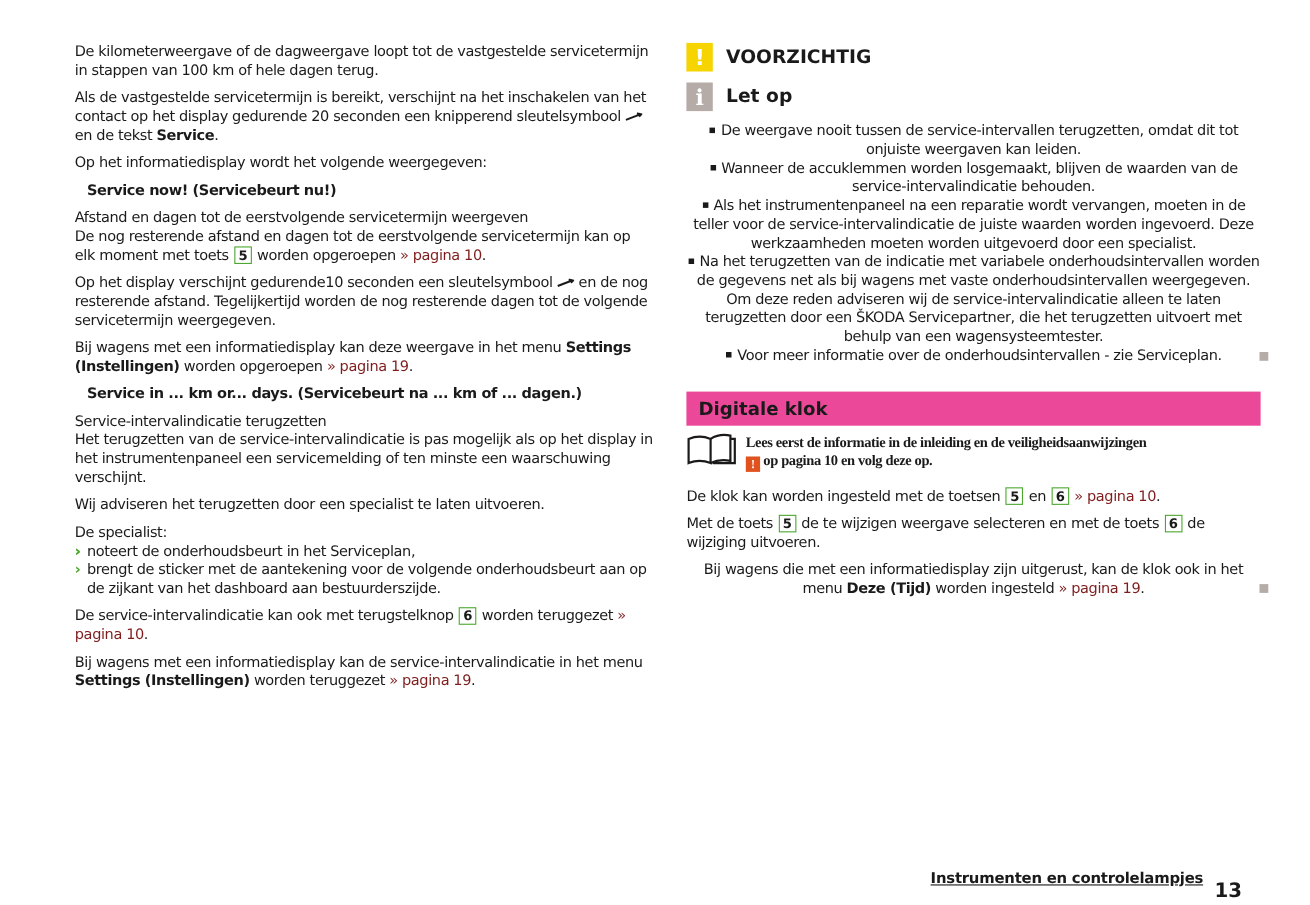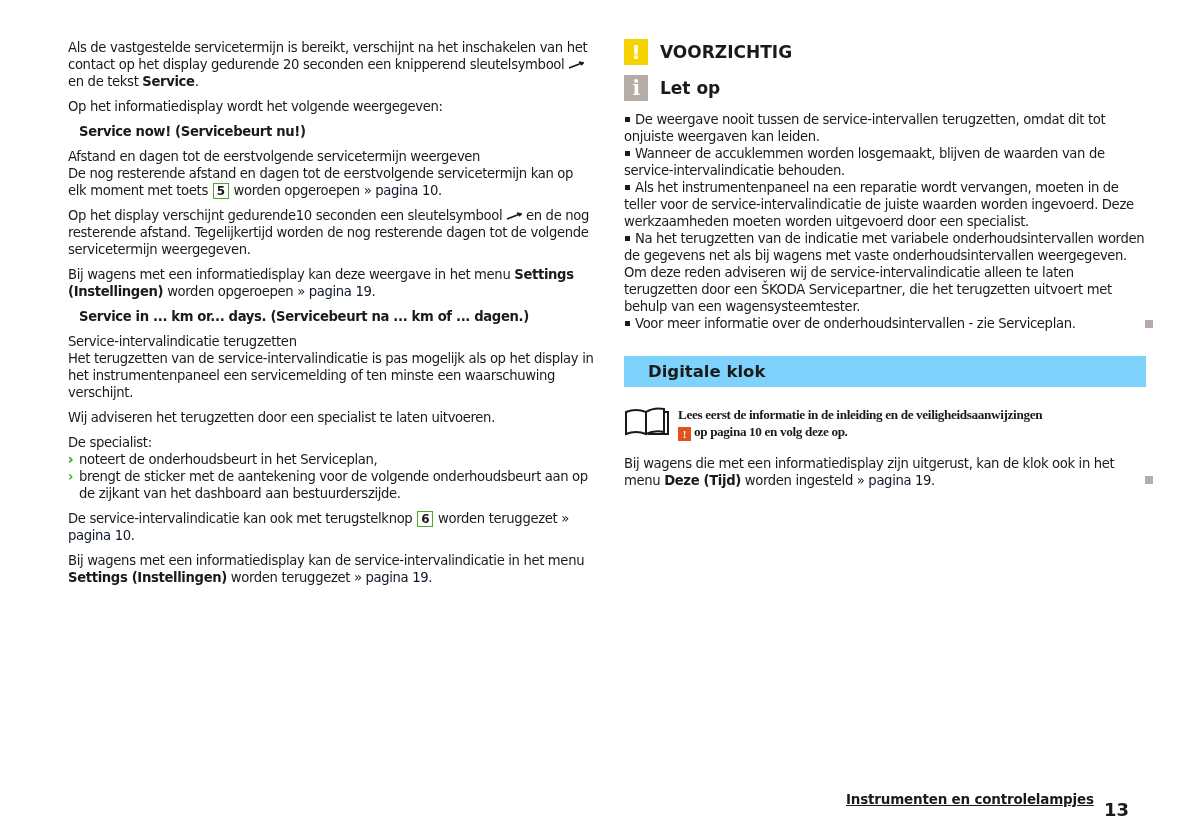--- a/index.html
+++ b/index.html
@@ -4,47 +4,48 @@
 <style>
   * { box-sizing: border-box; margin: 0; padding: 0; }
   html, body { width: 1191px; height: 823px; background: #ffffff; overflow: hidden; }
   body { font-family: "DejaVu Sans", sans-serif; color: #1a1a1a; position: relative; font-size: 13.2px; line-height: 17px; letter-spacing: -0.35px; }
   .col { position: absolute; top: 39px; }
   .left { left: 68px; width: 527px; }
   .right { left: 624px; width: 522px; }
   p { margin-bottom: 8px; }
   b, .bold { font-weight: bold; }
   .indent { padding-left: 11px; }
-  .link { color: #0f172a; }
+  .link { color: #7f1d1d; }
   .key { display: inline-block; border: 1px solid #4ba82e; padding: 0 3px; line-height: 14px; font-weight: bold; font-size: 12px; margin: 0 1px; }
   .wrench { display: inline-block; width: 16px; height: 8px; vertical-align: middle; }
   .subhead { font-weight: normal; }
   ul.chev { list-style: none; margin-bottom: 8px; }
   ul.chev li { position: relative; padding-left: 11px; }
   ul.chev li .chev-icon { position: absolute; left: 0; top: 0; color: #4ba82e; font-weight: bold; }
   .warn-head { display: flex; align-items: center; height: 26px; margin-bottom: 10px; }
   .warn-icon { width: 24px; height: 26px; background: #f5d400; color: #fff; font-weight: bold; font-size: 20px; display: flex; align-items: center; justify-content: center; margin-right: 12px; }
   .info-icon { width: 24px; height: 26px; background: #b5aca8; color: #fff; font-weight: bold; font-size: 20px; display: flex; align-items: center; justify-content: center; margin-right: 12px; font-family: "DejaVu Serif", serif; }
   .warn-title { font-size: 17px; font-weight: bold; letter-spacing: 0; }
   .note-list { list-style: none; }
   .note-list li .sq { display: inline-block; width: 5px; height: 5px; background: #1a1a1a; vertical-align: middle; margin-right: 5px; margin-left: 1px; position: relative; top: -1px; }
   .end-mark { position: absolute; right: -7px; width: 8px; height: 8px; background: #b5aca8; }
-  .section-bar { background: #7dd3fc; height: 31px; padding-left: 24px; display: flex; align-items: center; font-size: 16.5px; font-weight: bold; margin-top: 24px; margin-bottom: 19px; letter-spacing: 0; }
+  .section-bar { background: #ec4899; height: 31px; padding-left: 11px; display: flex; align-items: center; font-size: 16.5px; font-weight: bold; margin-top: 24px; margin-bottom: 6px; letter-spacing: 0; }
   .readfirst { display: flex; margin-bottom: 14px; }
   .book-icon { width: 46px; height: 30px; margin-right: 8px; flex-shrink: 0; }
   .readfirst-text { font-weight: bold; font-family: Liberation Serif, serif; }
   .mini-warn { display: inline-block; width: 13px; height: 14px; background: #e0531f; color: #fff; font-size: 11px; line-height: 14px; text-align: center; font-weight: bold; vertical-align: -2px; }
   .footer-title { position: absolute; left: 846px; top: 791px; font-size: 13.5px; font-weight: bold; letter-spacing: -0.2px; text-decoration: underline; }
   .footer-page { position: absolute; left: 1104px; top: 787px; font-size: 18px; font-weight: bold; letter-spacing: 0; margin-top: 14px; }
-  .rel { position: relative; }
+  .rel { position: relative; text-align: center; }
 </style>
 </head>
 <body>
 
 <div class="col left">
+  <p>De kilometerweergave of de dagweergave loopt tot de vastgestelde servicetermijn in stappen van 100 km of hele dagen terug.</p>
   <p>
     <span>Als de vastgestelde servicetermijn is bereikt, verschijnt na het inschakelen van het contact op het display gedurende 20 seconden een knipperend sleutelsymbool</span>
     <svg class="wrench" viewBox="0 0 16 8">
         <path d="M1 7 L14 2 M11 1 L15 2 L13 4" stroke="#1a1a1a" stroke-width="1.8" fill="none"></path>
       </svg>
     <span>en de tekst</span>
     <b>Service</b><span>.</span>
   </p>
   <p>Op het informatiedisplay wordt het volgende weergegeven:</p>
   <p class="indent bold">Service now! (Servicebeurt nu!)</p>
@@ -120,20 +121,34 @@
       <path d="M22 6 Q30 1 40 3 L40 26 Q30 24 22 28" fill="none" stroke="#1a1a1a" stroke-width="2"></path>
       <path d="M40 6 L44 6 L44 28 L24 28" fill="none" stroke="#1a1a1a" stroke-width="2"></path>
     </svg>
     <div class="readfirst-text">
       <span>Lees eerst de informatie in de inleiding en de veiligheidsaanwijzingen</span><br>
       <span class="mini-warn">!</span>
       <span>op pagina 10 en volg deze op.</span>
     </div>
   </div>
 
+  <p>
+    <span>De klok kan worden ingesteld met de toetsen</span>
+    <span class="key">5</span>
+    <span>en</span>
+    <span class="key">6</span>
+    <span class="link">» pagina 10</span>.
+  </p>
+  <p>
+    <span>Met de toets</span>
+    <span class="key">5</span>
+    <span>de te wijzigen weergave selecteren en met de toets</span>
+    <span class="key">6</span>
+    <span>de wijziging uitvoeren.</span>
+  </p>
   <p class="rel">
     <span>Bij wagens die met een informatiedisplay zijn uitgerust, kan de klok ook in het menu</span>
     <b>Deze (Tijd)</b>
     <span>worden ingesteld</span>
     <span class="link">» pagina 19</span>.
     <span class="end-mark" style="bottom:5px;"></span>
   </p>
 </div>
 
 <div class="footer-title">Instrumenten en controlelampjes</div>

